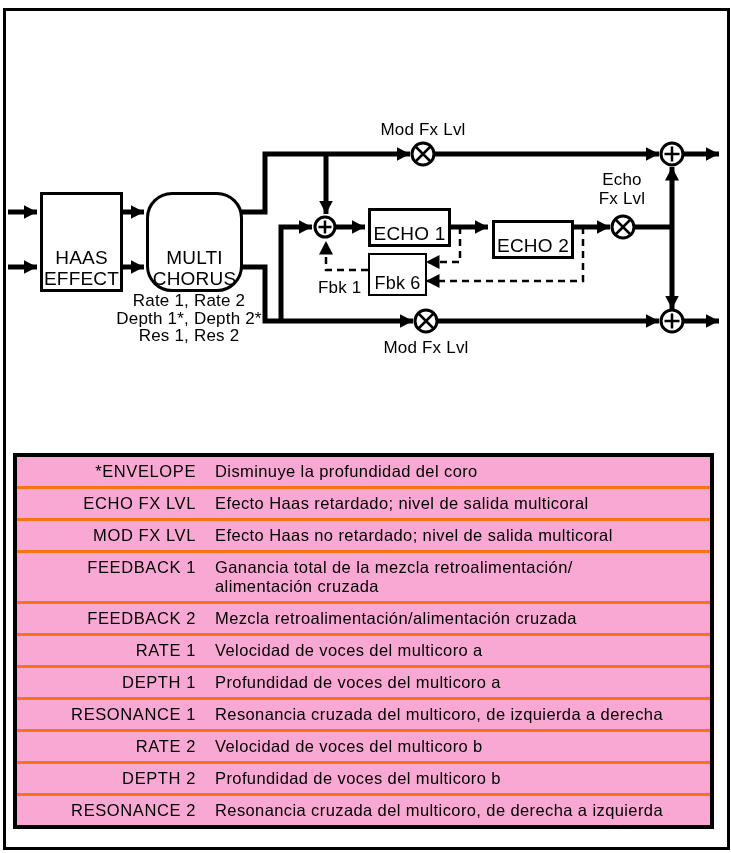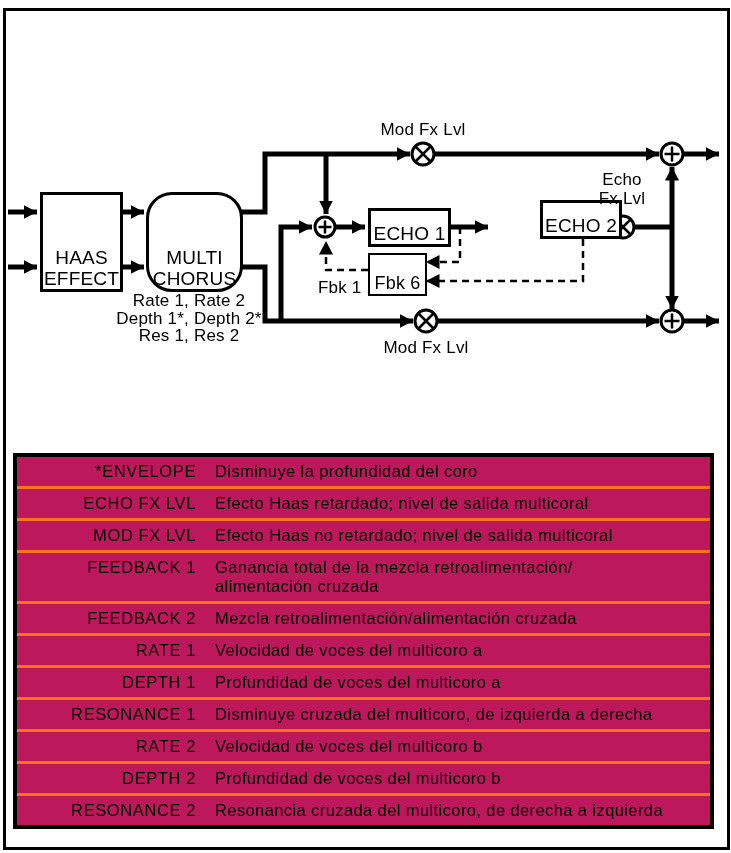--- a/index.html
+++ b/index.html
@@ -15,21 +15,21 @@
   .fxbox{
     position:absolute;background:#fff;border:3px solid #000;
     display:flex;flex-direction:column;align-items:center;justify-content:flex-end;
     font-size:19px;line-height:21px;text-align:center;letter-spacing:0.2px;
   }
   .dlabel{position:absolute;font-size:17px;line-height:19px;text-align:center;letter-spacing:0.2px;}
   .dlabel.left{text-align:left;}
   
   #param-table{
     position:absolute;left:13px;top:453px;width:701px;
-    border-collapse:collapse;background:#be185d;
+    border-collapse:collapse;background:#f9a8d4;
     font-size:16.5px;line-height:19px;
   }
   #param-table, #param-table td{border:0;}
   #param-table{border:4px solid #000;}
   #param-table tr + tr td{border-top:3px solid #f97316;}
   #param-table td{padding:5px 0;vertical-align:top;}
   #param-table td.param{
     width:177px;text-align:right;padding-right:9px;padding-left:2px;
     white-space:nowrap;letter-spacing:0.6px;
   }
@@ -110,21 +110,21 @@
     <span>HAAS</span>
     <span>EFFECT</span>
   </div>
   <div class="fxbox" style="left:146px;top:192px;width:91px;height:94px;border-radius:26px;">
     <span>MULTI</span>
     <span>CHORUS</span>
   </div>
   <div class="fxbox" style="left:368px;top:208px;width:77px;height:33px;">
     <span>ECHO 1</span>
   </div>
-  <div class="fxbox" style="left:492px;top:200px;width:76px;height:33px;margin-left:48px;">
+  <div class="fxbox" style="left:492px;top:220px;width:76px;height:33px;">
     <span>ECHO 2</span>
   </div>
   <div class="fxbox" style="left:368px;top:253px;width:55px;height:39px;border-width:2.5px;font-size:18px;">
     <span>Fbk 6</span>
   </div>
 
   <div class="dlabel" style="left:363px;top:120px;width:120px;">Mod Fx Lvl</div>
   <div class="dlabel" style="left:366px;top:338px;width:120px;">Mod Fx Lvl</div>
   <div class="dlabel" style="left:574px;top:170px;width:96px;">
     <div>Echo</div>
@@ -163,21 +163,21 @@
       <tr>
         <td class="param">RATE 1</td>
         <td class="desc">Velocidad de voces del multicoro a</td>
       </tr>
       <tr>
         <td class="param">DEPTH 1</td>
         <td class="desc">Profundidad de voces del multicoro a</td>
       </tr>
       <tr>
         <td class="param">RESONANCE 1</td>
-        <td class="desc">Disminuye cruzada del multicoro, de izquierda a derecha</td>
+        <td class="desc">Resonancia cruzada del multicoro, de izquierda a derecha</td>
       </tr>
       <tr>
         <td class="param">RATE 2</td>
         <td class="desc">Velocidad de voces del multicoro b</td>
       </tr>
       <tr>
         <td class="param">DEPTH 2</td>
         <td class="desc">Profundidad de voces del multicoro b</td>
       </tr>
       <tr>

